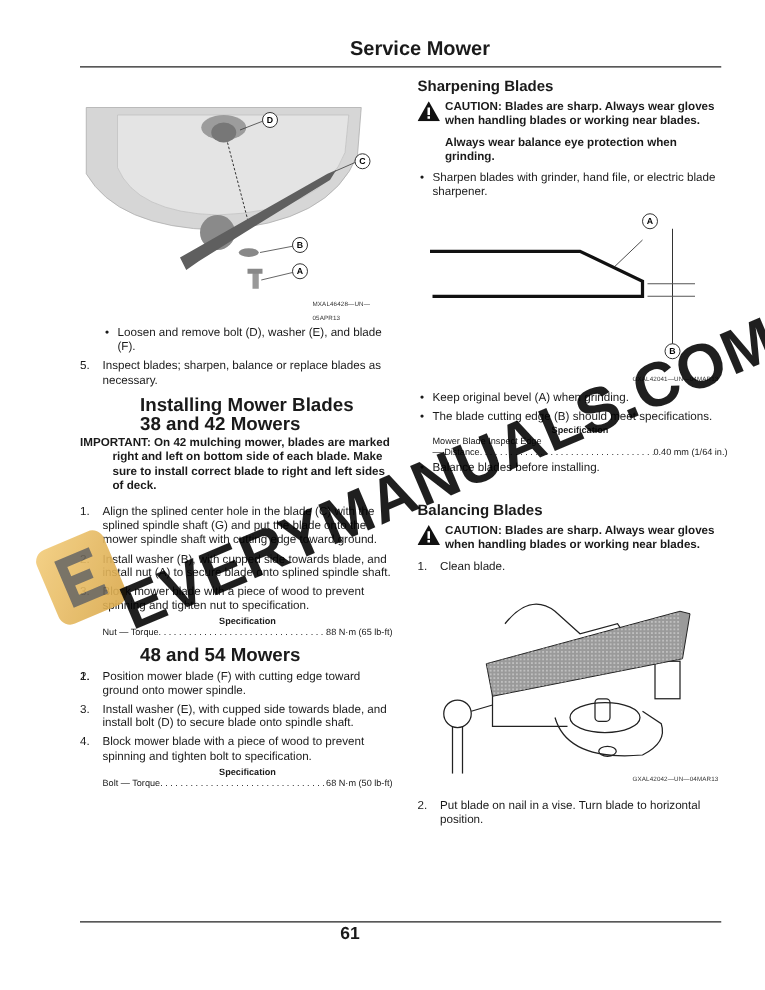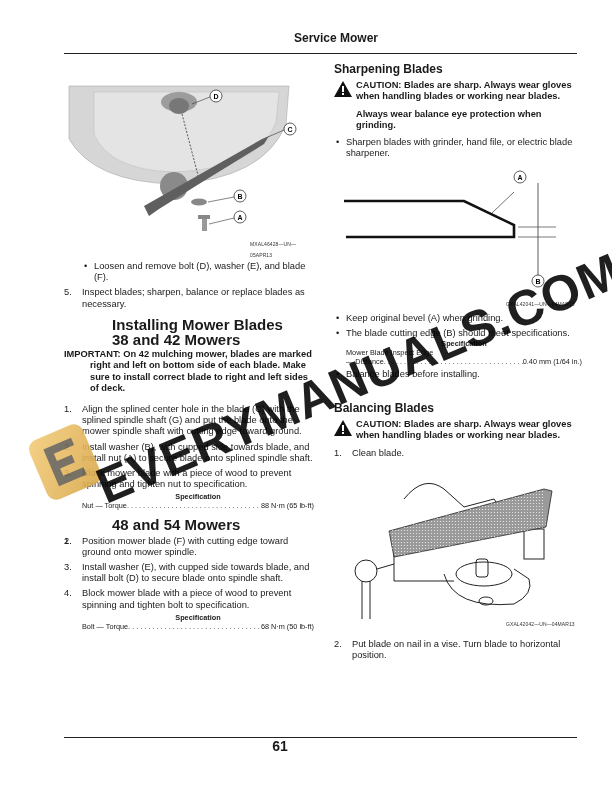--- a/index.html
+++ b/index.html
@@ -1,19 +1,19 @@
 <!DOCTYPE html>
 <html><head>
 <meta charset="utf-8">
 <style>
   * { box-sizing: border-box; margin: 0; padding: 0; }
   html, body { width: 612px; height: 792px; background: #ffffff; overflow: hidden; }
   body { position: relative; font-family: "Liberation Sans", sans-serif; color: #1a1a1a; }
 
-  .page-title { position: absolute; top: 31px; left: 0; width: 612px; padding-left: 60px; text-align: center; font-size: 12px; font-weight: bold; }
+  .page-title { position: absolute; top: 31px; left: 0; width: 612px; padding-left: 60px; text-align: center; font-size: 16px; font-weight: bold; }
   .rule { position: absolute; left: 64px; width: 513px; height: 1px; background: #222; }
   .rule.top { top: 53px; }
   .rule.bottom { top: 737px; }
   .page-number { position: absolute; top: 738px; left: 0; width: 500px; padding-left: 60px; text-align: center; font-size: 14px; font-weight: bold; }
 
   .col { position: absolute; font-size: 9.3px; line-height: 11.2px; }
   .col-left { left: 64px; width: 250px; }
   .col-right { left: 334px; width: 248px; }
 
   .figure { position: relative; }

